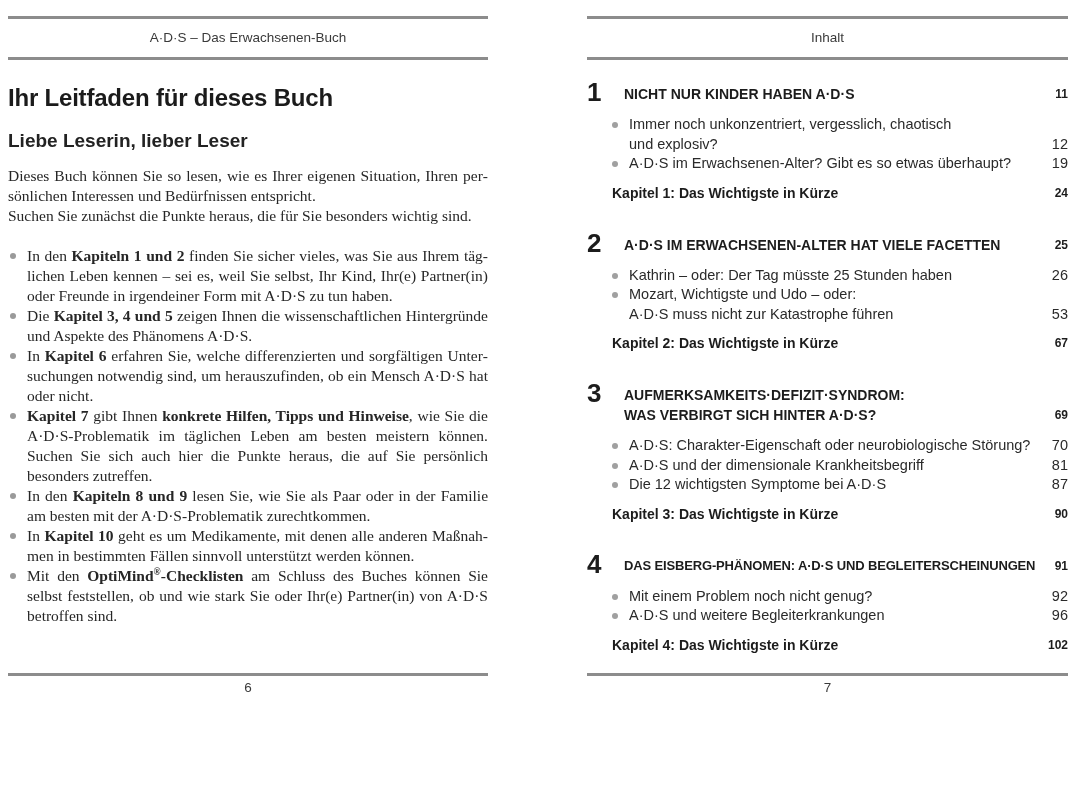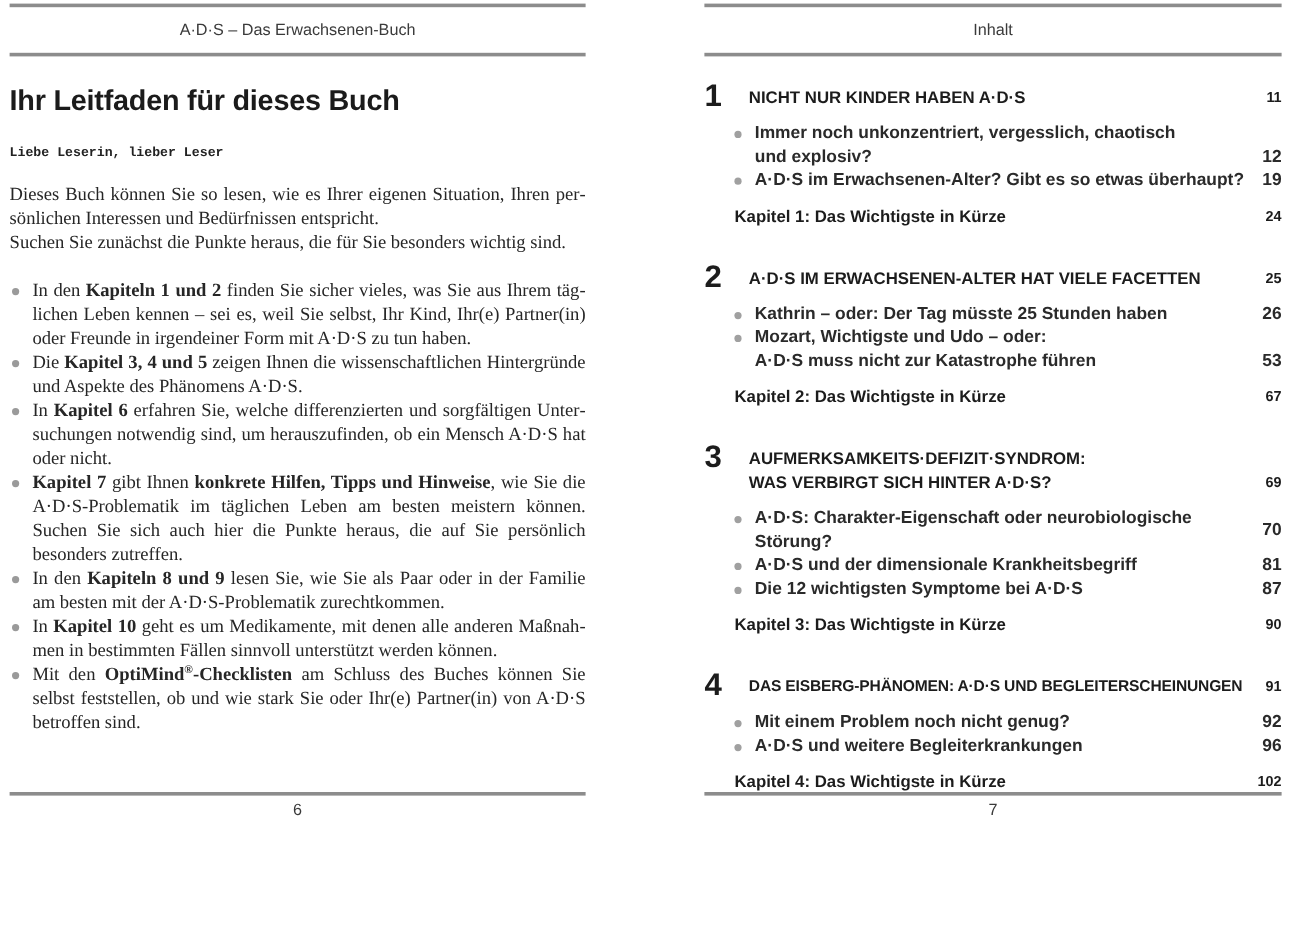--- a/index.html
+++ b/index.html
@@ -1,40 +1,40 @@
 <!DOCTYPE html>
 <html lang="de"><head>
 <meta charset="utf-8">
 <style>
   html, body { margin:0; padding:0; }
   body {
     width:1074px; height:788px; position:relative; overflow:hidden;
     background:#ffffff; color:#262626;
     font-family:"Liberation Sans", sans-serif;
   }
-  .page { position:absolute; top:0; height:688px; }
+  .page { position:absolute; top:13px; height:688px; }
   #left-page  { left:8px;   width:480px; }
   #right-page { left:587px; width:481px; }
 
   
   .rule { height:3px; background:#8c8c8c; }
   .running-head .rule.top { margin-top:3px; }
   .running-head-text {
     text-align:center; font-size:13.5px; line-height:14px; color:#3a3a3a;
     padding:12px 0 12px;
   }
 
   
   .doc-title {
     margin:25px 0 0; font-size:24px; line-height:26px; font-weight:bold;
     color:#1b1b1b; letter-spacing:-0.2px;
   }
   .salutation {
-    margin:20px 0 0; font-family:Liberation Mono, monospace;
-    font-weight:bold; font-size:11px; line-height:20px; color:#222;
+    margin:20px 0 0; font-family:Liberation Sans, sans-serif;
+    font-weight:bold; font-size:19px; line-height:20px; color:#222;
   }
   .intro-wrap { margin-top:15px; }
   .intro-p {
     margin:0; font-family:"Liberation Serif", serif; font-size:15.5px;
     line-height:20px; text-align:justify; hyphens:manual; color:#262626;
   }
   ul.lblist { list-style:none; margin:20px 0 0; padding:0; }
   li.lbi { position:relative; padding-left:19px; }
   .lbt {
     margin:0; font-family:"Liberation Serif", serif; font-size:15.5px;
@@ -58,21 +58,21 @@
   .tcol { flex:1; min-width:0; }
   .trow { display:flex; justify-content:space-between; align-items:flex-start; line-height:20px;padding-left:12px; }
   .ttl { font-weight:bold; font-size:14px; color:#1c1c1c; white-space:nowrap; }
   .ttl.long { font-size:13px; letter-spacing:-0.15px; }
   .pg { font-size:14.5px; color:#2a2a2a; flex:0 0 auto; padding-left:8px; }
   .pg.bold { font-weight:bold; font-size:12px; color:#1c1c1c; }
   ul.items { list-style:none; margin:11px 0 0 25px; padding:0; }
   li.citem { position:relative; padding-left:17px; }
   li.citem .dot { left:0; top:7px; background:#a0a0a0; }
   .icol { }
-  .irow { display:flex; justify-content:space-between; align-items:center; line-height:19.5px;font-weight:bold; }
+  .irow { display:flex; justify-content:space-between; align-items:flex-start; line-height:19.5px; }
   .itxt { font-size:14.5px; color:#2a2a2a; }
   .summary {
     display:flex; justify-content:space-between; align-items:flex-start;
     margin:9px 0 0 25px; line-height:20px;
   }
   .summary .slabel { font-weight:bold; font-size:14px; color:#1c1c1c; }
 
   
   .footer { position:absolute; left:0; right:0; bottom:0; }
   .footer .pagenum {

